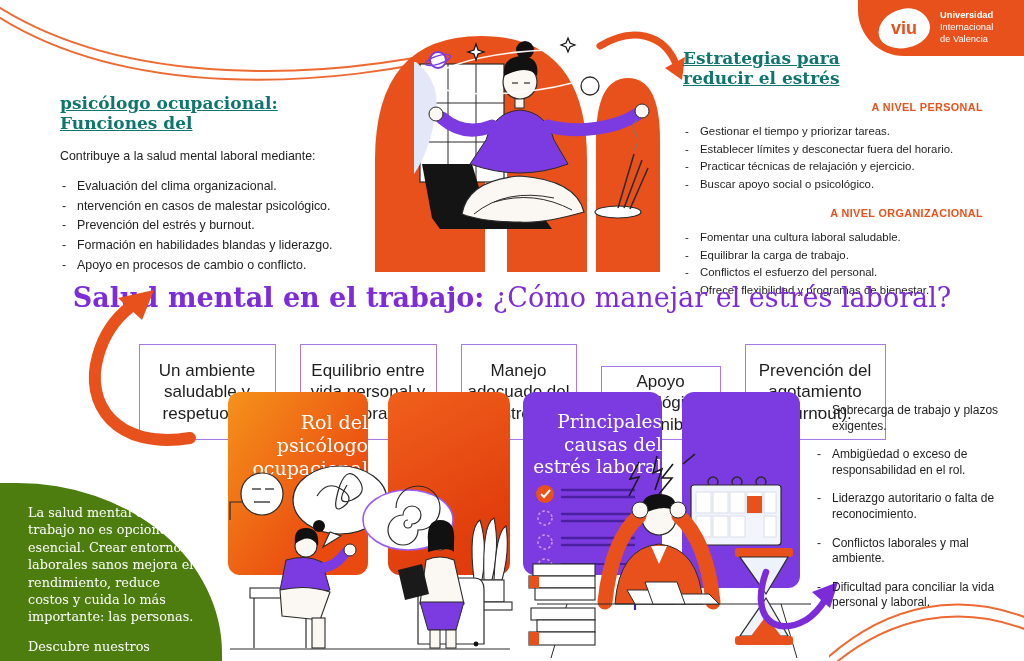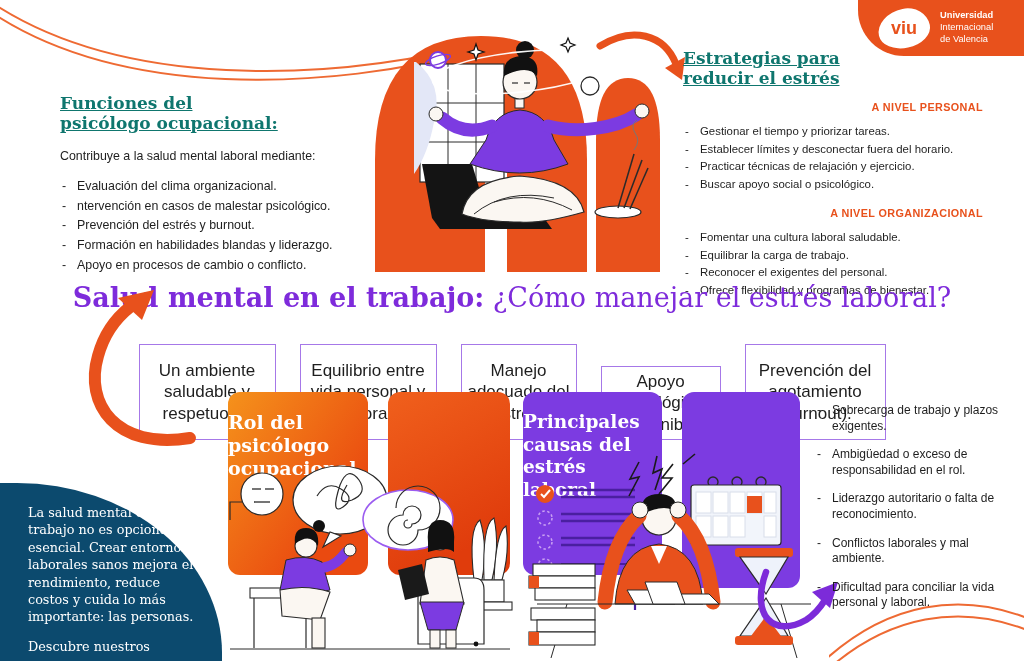--- a/index.html
+++ b/index.html
@@ -33,43 +33,43 @@
   
   #pills { left:0; right:0; top:344px; display:flex; justify-content:center; gap:24px; }
   .pill { border:1.4px solid #a678e8; background:#fff; font-size:17px; line-height:1.25;
           text-align:center; padding:4px 5px; display:flex; align-items:center; justify-content:center; }
   .pill:nth-child(1){width:137px;} .pill:nth-child(2){width:137px;}
   .pill:nth-child(3){width:116px;} .pill:nth-child(4){width:120px;margin-top:22px;}
   .pill:nth-child(5){width:141px;}
 
   
   .panel { border-radius:12px; }
-  .panel .panel-title { font-family:"DejaVu Serif","Liberation Serif",serif; font-weight:700;
-    color:#fff; text-align:left; line-height:1.22; padding-top:19px; }
+  .panel .panel-title { font-family:"DejaVu Serif","Liberation Serif",serif; font-weight:400;
+    color:#fff; text-align:right; line-height:1.22; padding-top:19px; }
   #role-panel-1 { left:228px; top:392px; width:140px; height:183px;
     background:linear-gradient(125deg,#f5921b 0%,#ea4a10 75%); }
   #role-panel-2 { left:388px; top:392px; width:122px; height:183px;
     background:linear-gradient(150deg,#f0601c 0%,#e03c0c 80%); }
   #causes-panel-1 { left:523px; top:392px; width:139px; height:183px; background:#7c3be1; }
   #causes-panel-2 { left:682px; top:392px; width:118px; height:196px; background:#7c3be1; }
   #role-panel-1 .panel-title { font-size:19px; }
   #causes-panel-1 .panel-title { font-size:18.5px; }
 
   
   #brand { right:0; top:0; width:166px; height:56px; background:#e8511c;
            border-radius:0 0 0 46px; }
   #brand .blob { position:absolute; left:20px; top:9px; width:52px; height:39px;
     background:#fff; border-radius:55% 45% 50% 50% / 55% 55% 45% 45%;
     transform:rotate(-12deg); display:flex; align-items:center; justify-content:center; }
   #brand .blob span { color:#e8511c; font-weight:700; font-size:18px; transform:rotate(12deg); }
   #brand .org { position:absolute; left:82px; top:10px; color:#fff; font-size:9.3px; line-height:1.28; }
   #brand .org .b { font-weight:700; }
 
   
-  #cta-blob { left:0; top:483px; width:222px; height:178px; background:#0c4a6e;
+  #cta-blob { left:0; top:483px; width:222px; height:178px; background:#4d7c0f;
               border-top-right-radius:205px 170px; }
   #cta-blob .inner { position:absolute; left:28px; top:21px; width:170px; color:#fff;
     font-family:"DejaVu Serif","Liberation Serif",serif; font-size:12.8px; line-height:1.36; }
   #cta-blob .inner p + p { margin-top:12px; }
   #cta-blob .bold { font-weight:700; }
 
   svg { display:block; }
 </style>
 </head>
 <body>
@@ -92,22 +92,22 @@
     </div>
     <div class="org">
       <div class="b">Universidad</div>
       <div>Internacional</div>
       <div>de Valencia</div>
     </div>
   </div>
 
   <div class="abs" style="left:60px;top:93px;width:305px;">
     <div class="h-orange">
+      <div>psicólogo ocupacional:</div>
       <div>Funciones del</div>
-      <div>psicólogo ocupacional:</div>
     </div>
     <p style="margin-top:16px;font-size:12.4px;">Contribuye a la salud mental laboral mediante:</p>
     <ul class="dash-list functions-list" style="margin-top:15px;">
       <li>Evaluación del clima organizacional.</li>
       <li>ntervención en casos de malestar psicológico.</li>
       <li>Prevención del estrés y burnout.</li>
       <li>Formación en habilidades blandas y liderazgo.</li>
       <li>Apoyo en procesos de cambio o conflicto.</li>
     </ul>
   </div>
@@ -174,21 +174,21 @@
     <ul class="dash-list strat-list" style="margin-top:11px;">
       <li>Gestionar el tiempo y priorizar tareas.</li>
       <li>Establecer límites y desconectar fuera del horario.</li>
       <li>Practicar técnicas de relajación y ejercicio.</li>
       <li>Buscar apoyo social o psicológico.</li>
     </ul>
     <div class="sub-head" style="margin-top:15px;">A NIVEL ORGANIZACIONAL</div>
     <ul class="dash-list strat-list" style="margin-top:11px;">
       <li>Fomentar una cultura laboral saludable.</li>
       <li>Equilibrar la carga de trabajo.</li>
-      <li>Reconocer el exigentes del personal.</li>
+      <li>Conflictos el esfuerzo del personal.</li>
       <li>Ofrecer flexibilidad y programas de bienestar.</li>
     </ul>
   </div>
 
   <div id="main-title" class="abs">
     <span class="bold">Salud mental en el trabajo:</span><span> ¿Cómo manejar el estrés laboral?</span>
   </div>
 
   <div id="pills" class="abs">
     <div class="pill">Un ambiente saludable y respetuoso.</div>

